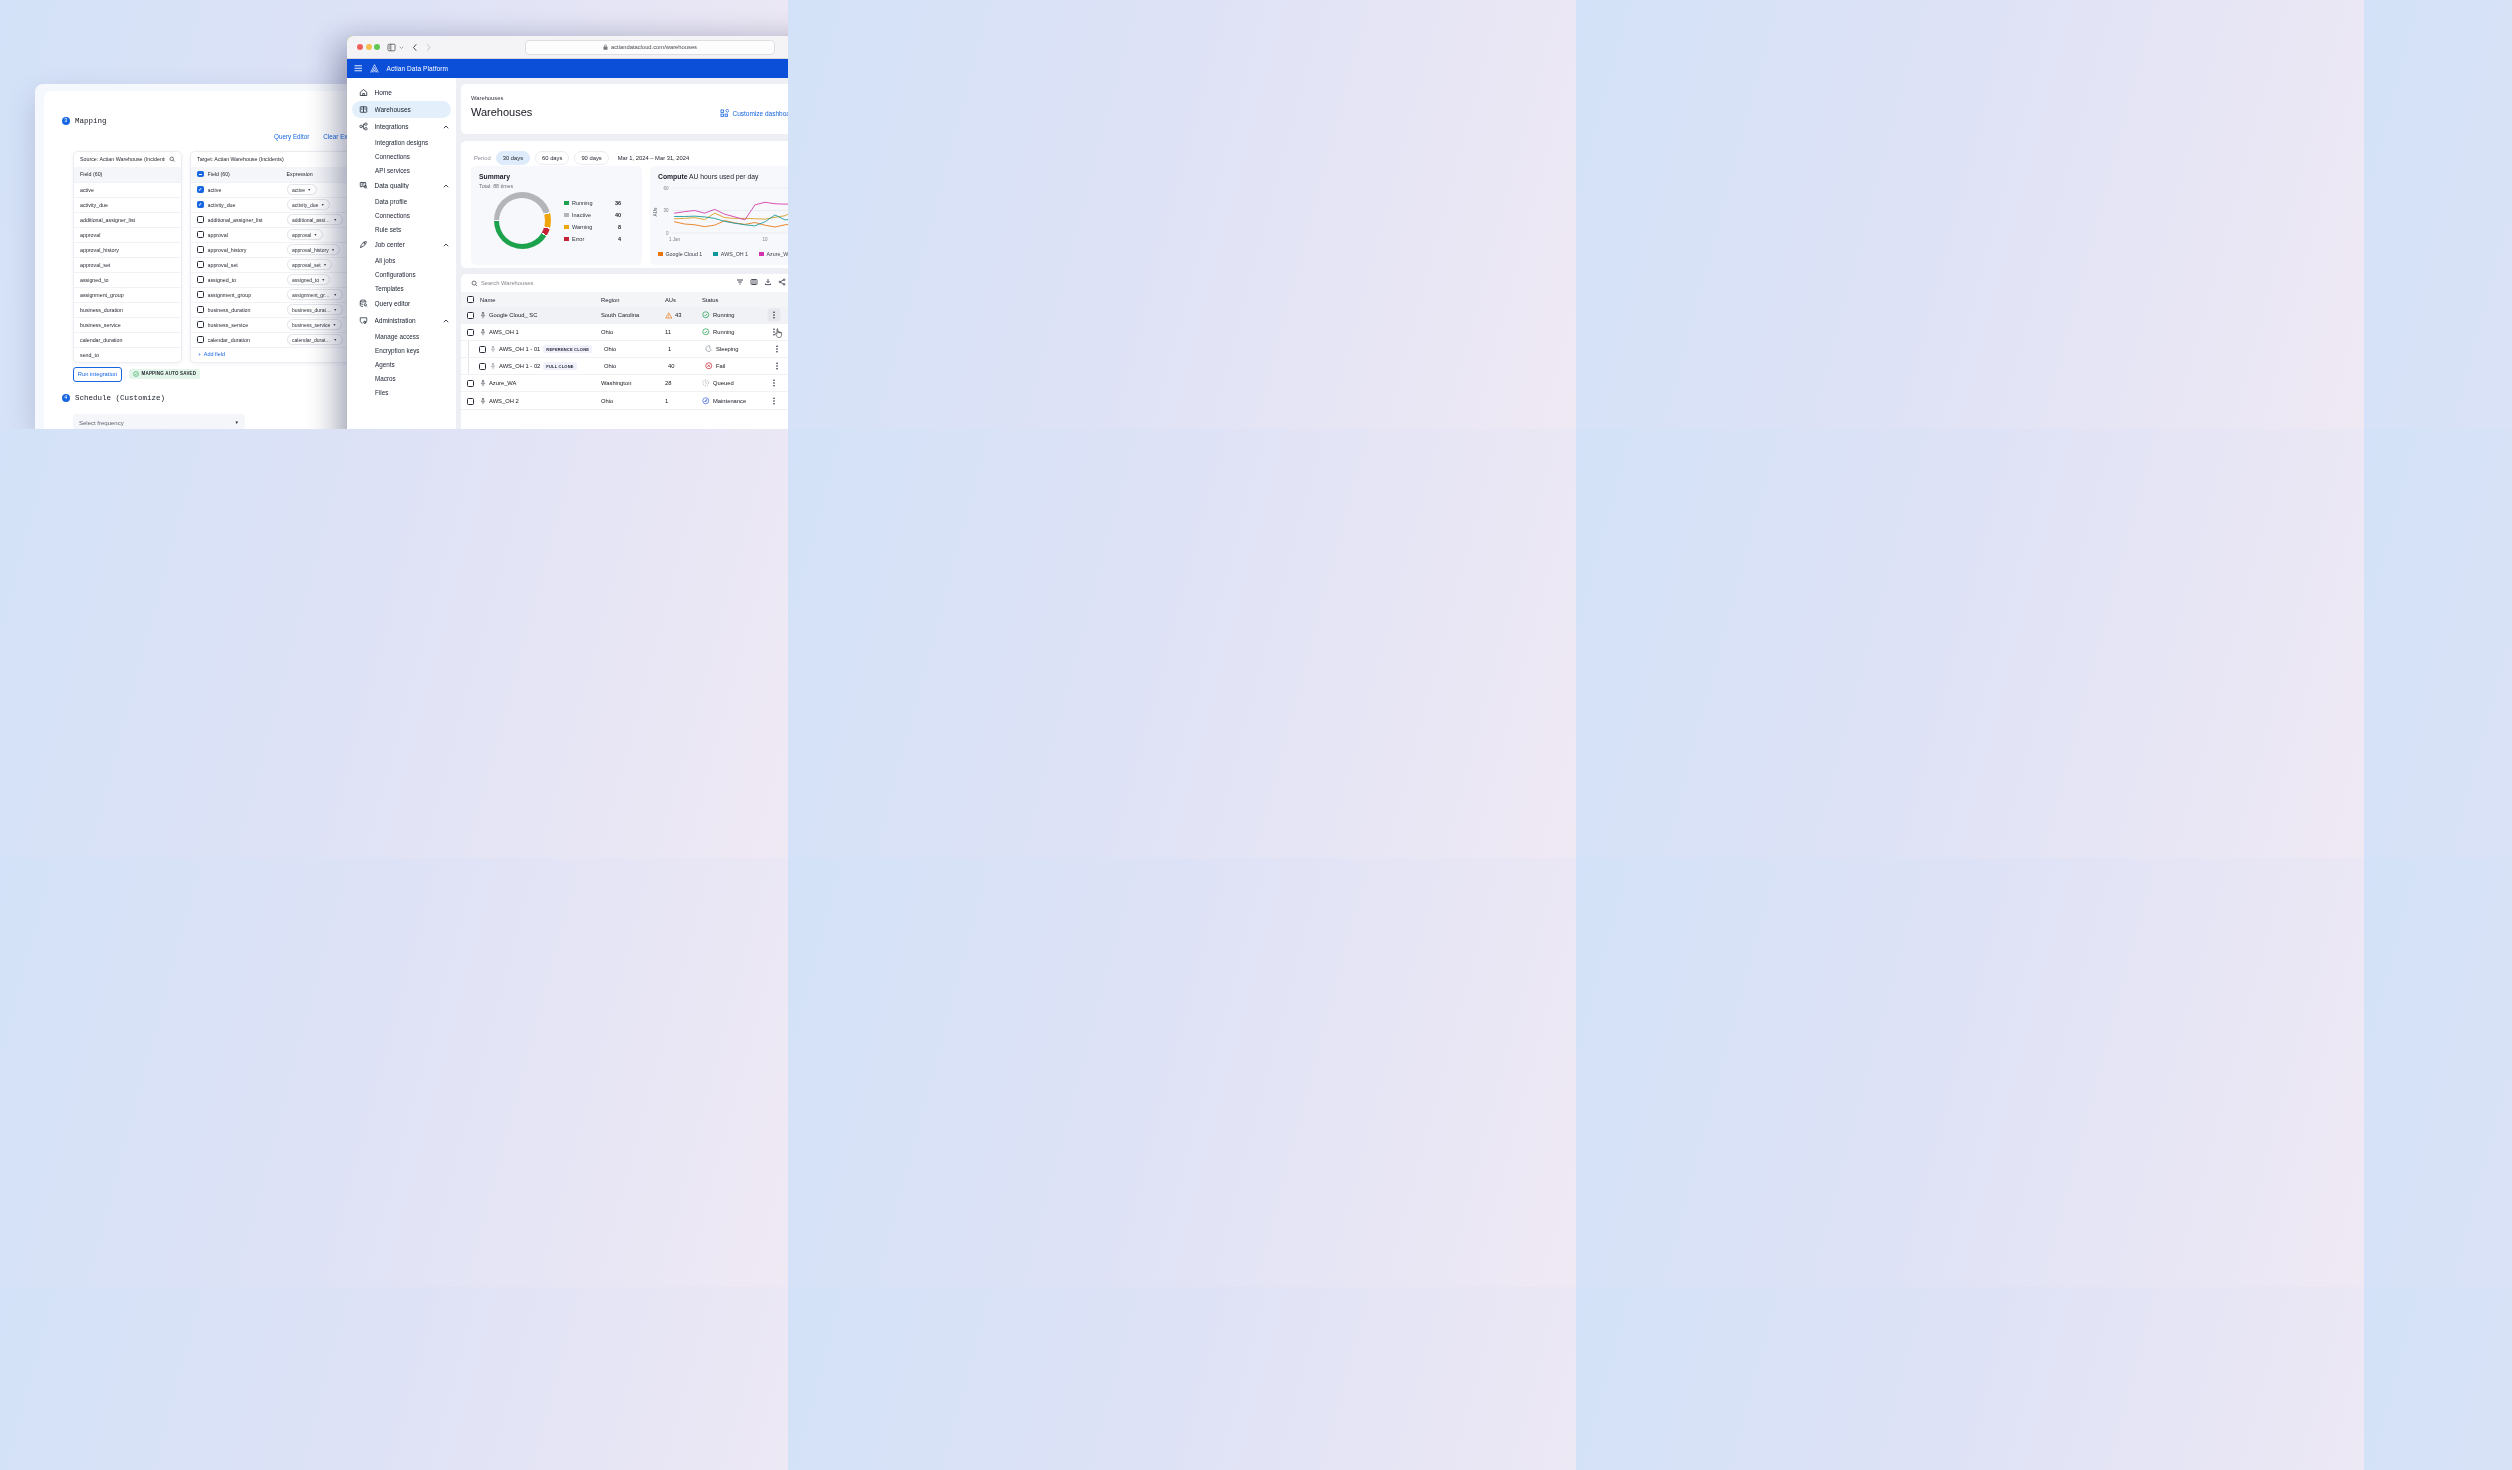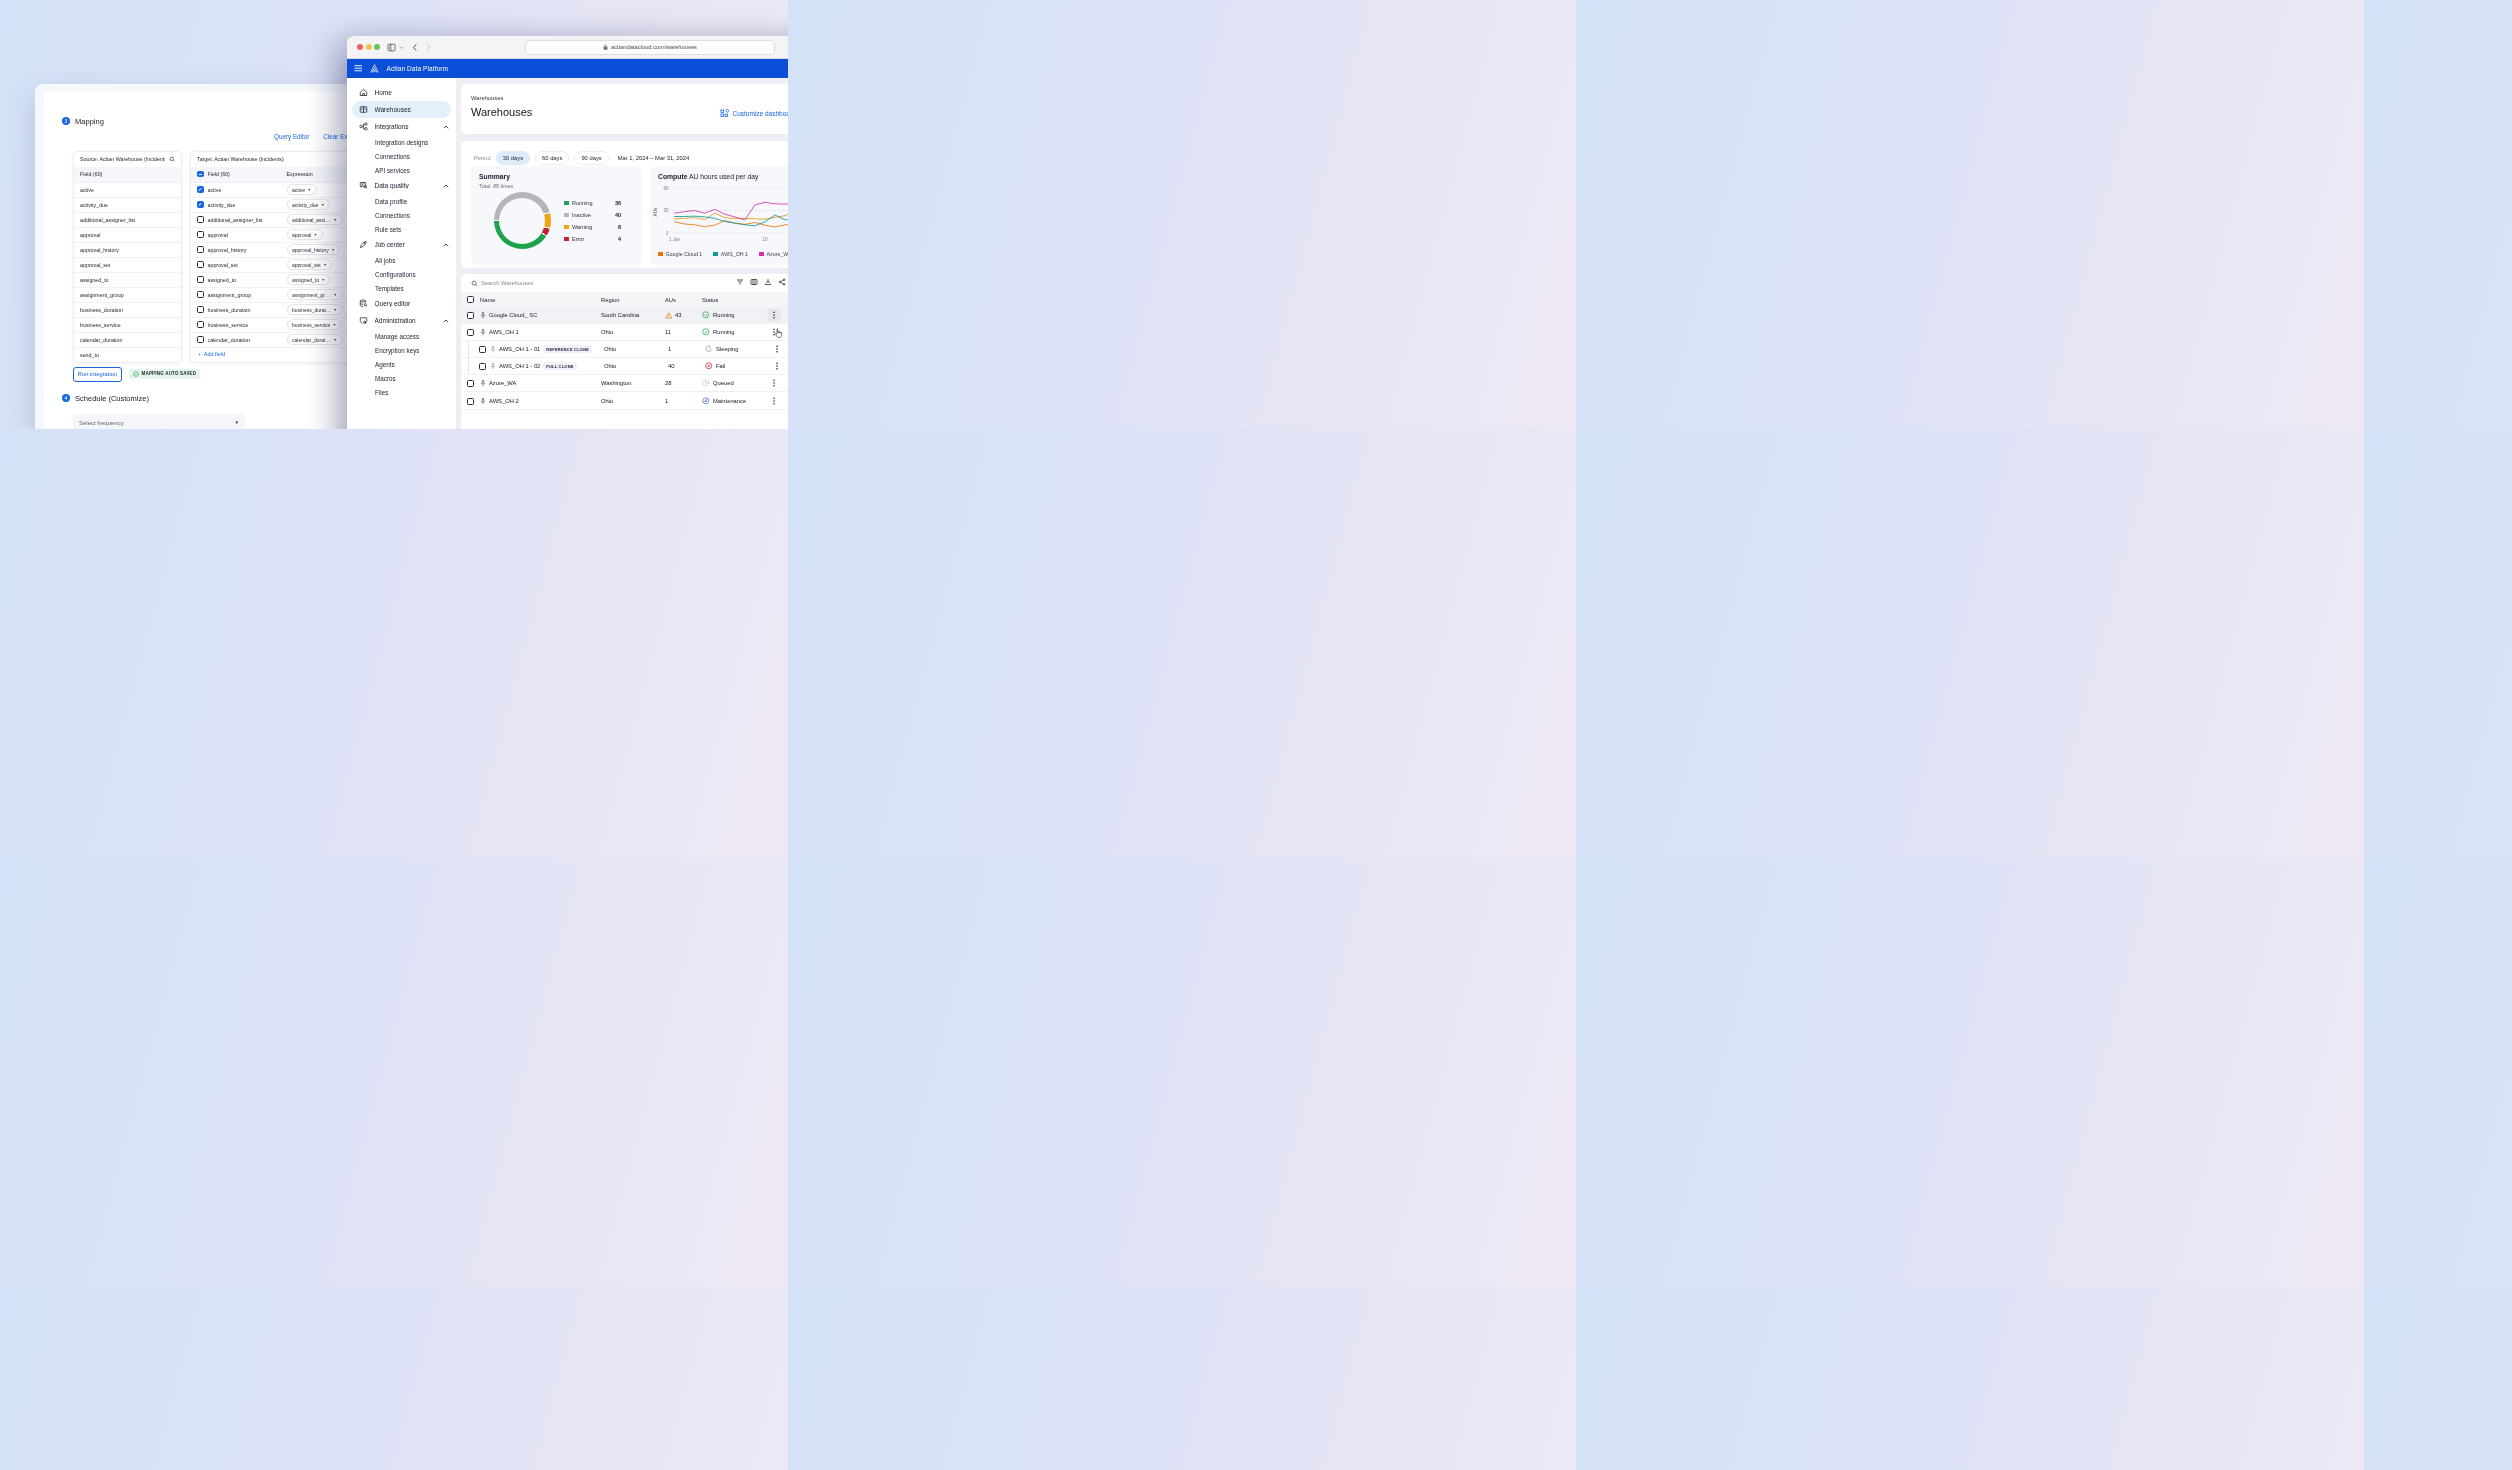--- a/index.html
+++ b/index.html
@@ -14,21 +14,21 @@
   
   #map-win {
     position:absolute; left:35px; top:84px; width:507px; height:345px;
     background:#F5F8FC; border-radius:8px 0 0 0; z-index:1;
     box-shadow:0 12px 30px rgba(40,55,100,.20);
   }
   #map-card {
     position:absolute; left:9px; top:6.5px; right:0; bottom:0;
     background:#FFFFFF; border-radius:7px 0 0 0;
   }
-  .step-row { position:absolute; display:flex; align-items:center; gap:5px; }
+  .step-row { position:absolute; display:flex; align-items:center; gap:5px;font-family:Liberation Mono, monospace; }
   .step-circle {
     width:8.5px; height:8.5px; border-radius:50%; background:#1766E2; color:#fff;
     font-size:5px; display:flex; align-items:center; justify-content:center; flex:0 0 auto;
   }
   .step-title { font-size:7.5px; color:#171C26; }
   .blue-link { color:#1766E2; font-size:6.3px; white-space:nowrap; }
   #map-links { position:absolute; left:230px; top:42px; display:flex; gap:14px; }
 
   .fpanel {
     position:absolute; top:60px; background:#fff; border:0.5px solid #ECEDF2;

